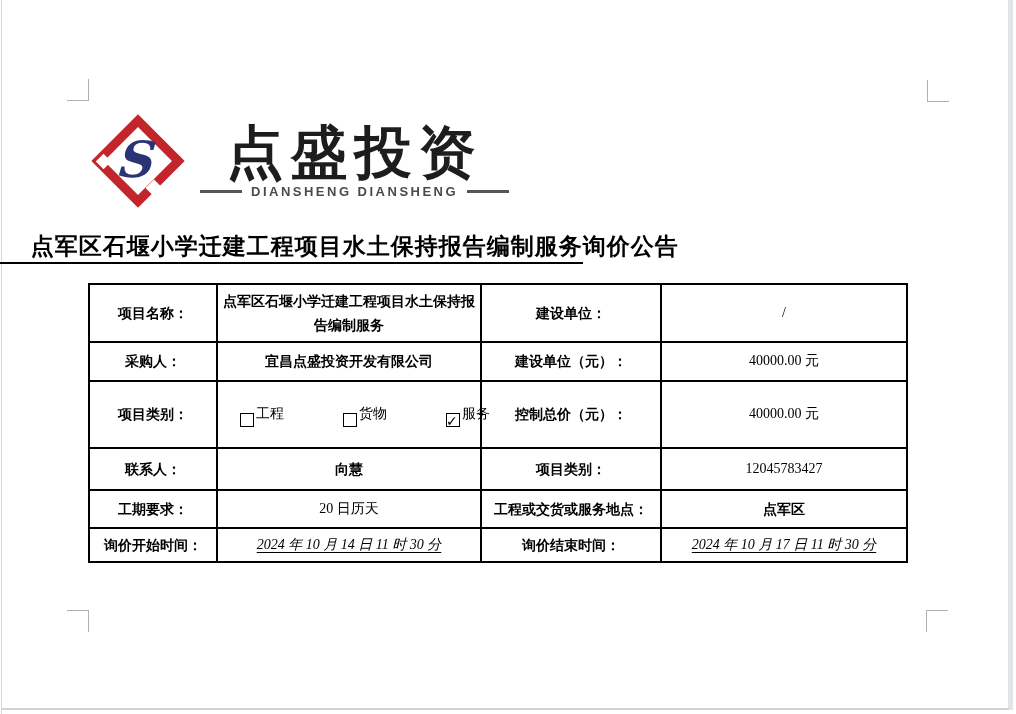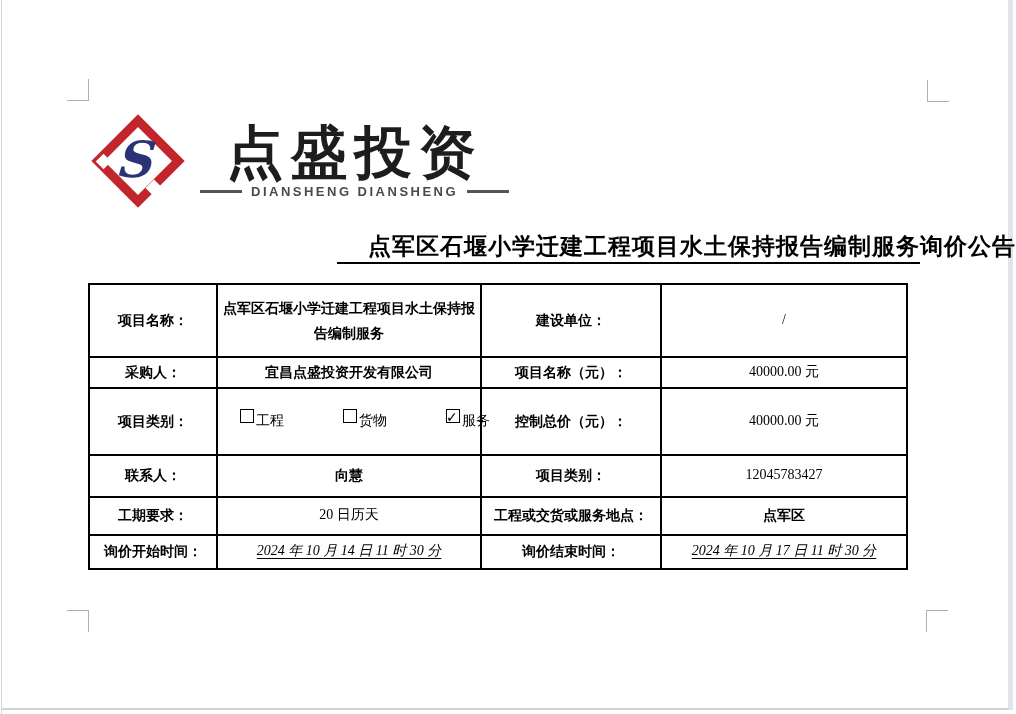--- a/index.html
+++ b/index.html
@@ -32,40 +32,40 @@
     font-family:"DejaVu Serif",serif;font-style:italic;font-weight:900;
     font-size:50px;color:#2a3376;transform:skewX(-6deg);}
   .logo-text{margin-left:16px;display:flex;flex-direction:column;align-items:center;}
   .brand-cn{font-size:57px;line-height:1.05;font-weight:bold;color:#1d1d1d;
     letter-spacing:7px;white-space:nowrap;}
   .brand-en{margin-top:2px;display:flex;align-items:center;gap:9px;
     font-size:13px;font-weight:bold;letter-spacing:2.5px;color:#4a4a4a;white-space:nowrap;}
   .brand-en .rule{display:inline-block;width:42px;height:3px;background:#555;}
 
   
-  .doc-title{position:absolute;left:0;top:231px;width:1016px;text-align:right;
+  .doc-title{position:absolute;left:0;top:231px;width:1016px;text-align:left;
     font-family:"Liberation Serif",serif;font-weight:bold;font-size:23px;
     letter-spacing:1px;white-space:pre;}
   .doc-title .u{border-bottom:2px solid #000;padding-bottom:3px;}
 
   
   table.info{position:absolute;left:88px;top:283px;width:818px;
     border-collapse:collapse;table-layout:fixed;}
   table.info td{border:2px solid #000;text-align:center;vertical-align:middle;
     padding:2px 4px;font-size:14px;line-height:1.75;}
   col.c1{width:128px;} col.c2{width:264px;} col.c3{width:180px;} col.c4{width:246px;}
-  tr.r1{height:73px;} tr.r2{height:30px;margin-top:12px;} tr.r3{height:67px;}
+  tr.r1{height:58px;} tr.r2{height:39px;margin-top:12px;} tr.r3{height:67px;}
   tr.r4{height:42px;} tr.r5{height:38px;margin-top:28px;} tr.r6{height:34px;}
   .lbl{font-weight:bold;font-family:"Liberation Sans",sans-serif;}
   .val-bold{font-weight:bold;font-family:"Liberation Sans",sans-serif;}
   .val-song{font-family:"Liberation Serif",serif;}
   .val-date{font-family:"Liberation Serif",serif;text-decoration:underline;text-underline-offset:3px;font-style:italic;}
   .opts{display:flex;justify-content:center;align-items:center;gap:27px;
     font-family:"Liberation Serif",serif;}
-  .opt{display:inline-flex;align-items:flex-start;white-space:nowrap;padding-left:32px;}
+  .opt{display:inline-flex;align-items:flex-end;white-space:nowrap;padding-left:32px;}
   .box{display:inline-block;position:relative;width:12px;height:12px;
     border:1.5px solid #000;margin-right:2px;}
   .box .mark{position:absolute;left:-1px;top:-5px;font-size:14px;font-weight:bold;
     font-family:"DejaVu Sans",sans-serif;}
 </style>
 </head>
 <body>
 
 <div class="edge-left"></div>
 <div class="edge-right"></div>
@@ -104,21 +104,21 @@
   <tbody>
       <tr class="r1">
     <td class="lbl">项目名称：</td>
     <td class="val-bold">点军区石堰小学迁建工程项目水土保持报告编制服务</td>
     <td class="lbl">建设单位：</td>
     <td class="val-song">/</td>
   </tr>
   <tr class="r2">
     <td class="lbl">采购人：</td>
     <td class="val-bold">宜昌点盛投资开发有限公司</td>
-    <td class="lbl">项目名称（元）：</td>
+    <td class="lbl">建设单位（元）：</td>
     <td class="val-song">40000.00 元</td>
   </tr>
   <tr class="r3">
     <td class="lbl">项目类别：</td>
     <td>
       <div class="opts">
         <span class="opt">
           <span class="box">
                 <span class="mark"></span>
               </span>

